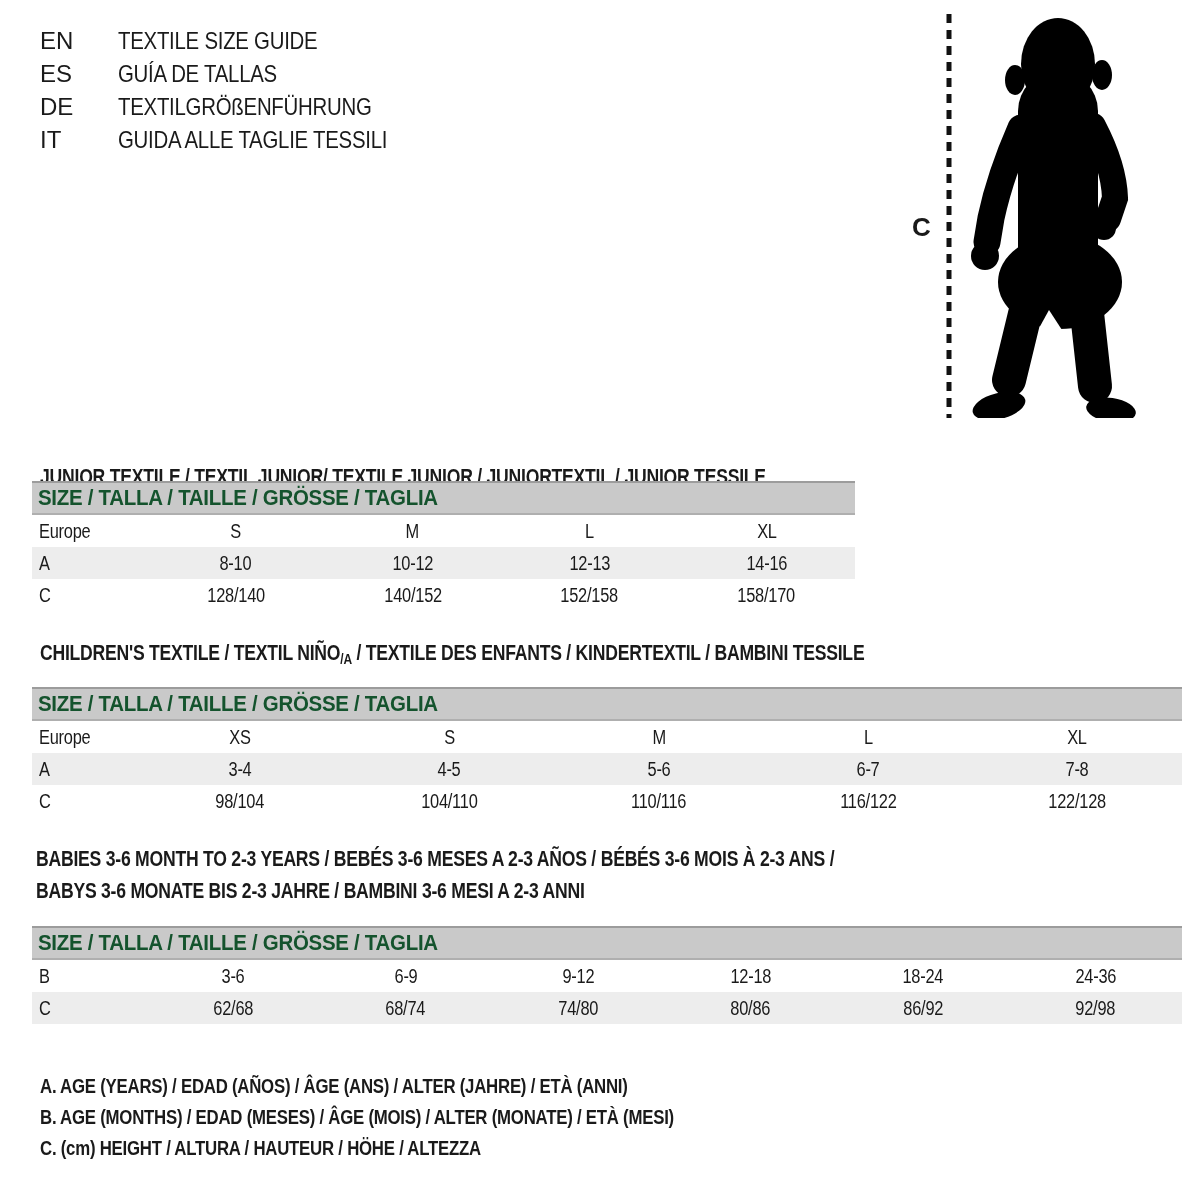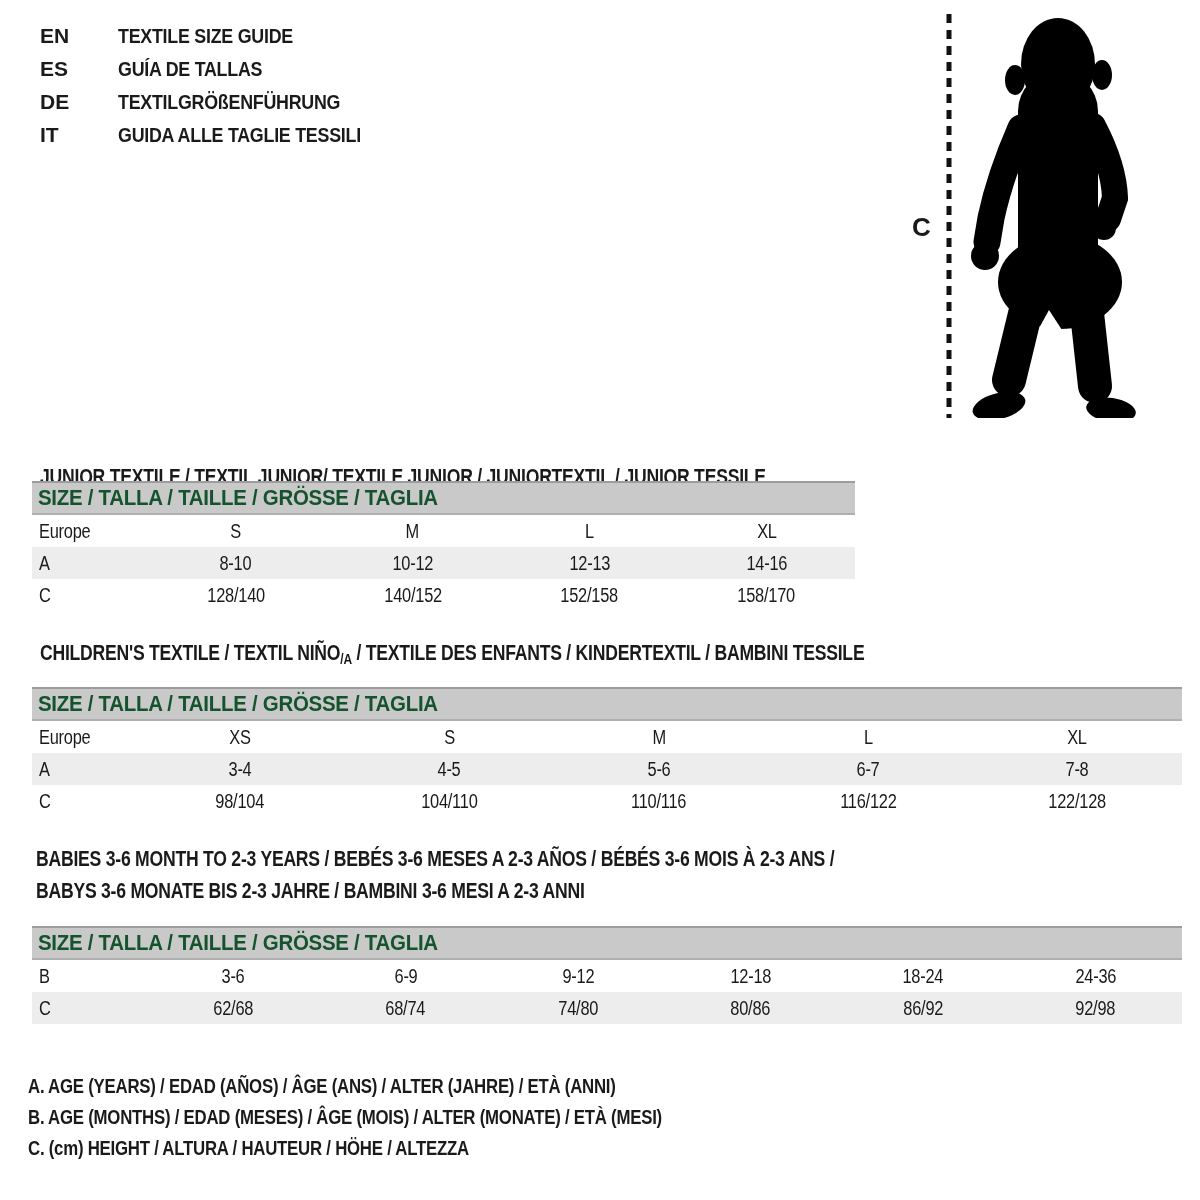--- a/index.html
+++ b/index.html
@@ -9,21 +9,21 @@
   }
   
   .cnd { display:inline-block; transform:scaleX(.80); transform-origin:left center; white-space:nowrap; letter-spacing:-.3px; }
   .cnd85 { display:inline-block; transform:scaleX(.85); transform-origin:left center; white-space:nowrap; letter-spacing:-.3px; }
   .cnd93 { display:inline-block; transform:scaleX(.93); transform-origin:left center; white-space:nowrap; letter-spacing:-.3px; }
   .cx { display:inline-block; transform:scaleX(.82); letter-spacing:-.3px; white-space:nowrap; }
   .cl { display:inline-block; transform:scaleX(.82); transform-origin:left center; letter-spacing:-.3px; white-space:nowrap; }
 
   
   .langs { position:absolute; left:40px; top:24px; }
-  .lang-row { display:flex; height:33px; align-items:flex-start; font-size:21px; font-weight:bold; }
+  .lang-row { display:flex; height:33px; align-items:center; font-size:24px; font-weight:normal; }
   .lang-code { width:78px; flex:0 0 78px; }
 
   
   .dash-line { position:absolute; left:944px; top:14px; }
   .c-label { position:absolute; left:912px; top:212px; font-size:26px; font-weight:bold; }
   .toddler { position:absolute; left:963px; top:16px; }
 
   
   .sec-title { position:absolute; font-size:22px; font-weight:bold; white-space:nowrap; }
   .t1 { left:40px; top:432px;margin-top:32px; }
@@ -40,21 +40,21 @@
     background:#c9c9c9; border-top:2px solid #9c9c9c; border-bottom:2px solid #afafaf;
     text-align:left; font-size:22px; font-weight:bold; color:#14532d; padding:2px 6px; height:26px;
   }
   .size-table td {
     height:32px; padding:0; font-size:20px; font-weight:normal; text-align:center; vertical-align:middle;
   }
   .size-table td.lbl { text-align:left; padding-left:7px; }
   .size-table tr.alt td { background:#ededed; }
 
   
-  .foot { position:absolute; left:28px; top:1070px; }
+  .foot { position:absolute; left:40px; top:1070px; }
   .foot-line { display:block; height:31px; line-height:31px; font-size:21px; font-weight:bold; }
 </style>
 </head>
 <body>
 
 <div class="page">
 
   <div class="langs">
     <div class="lang-row">
       <span class="lang-code">EN</span>

